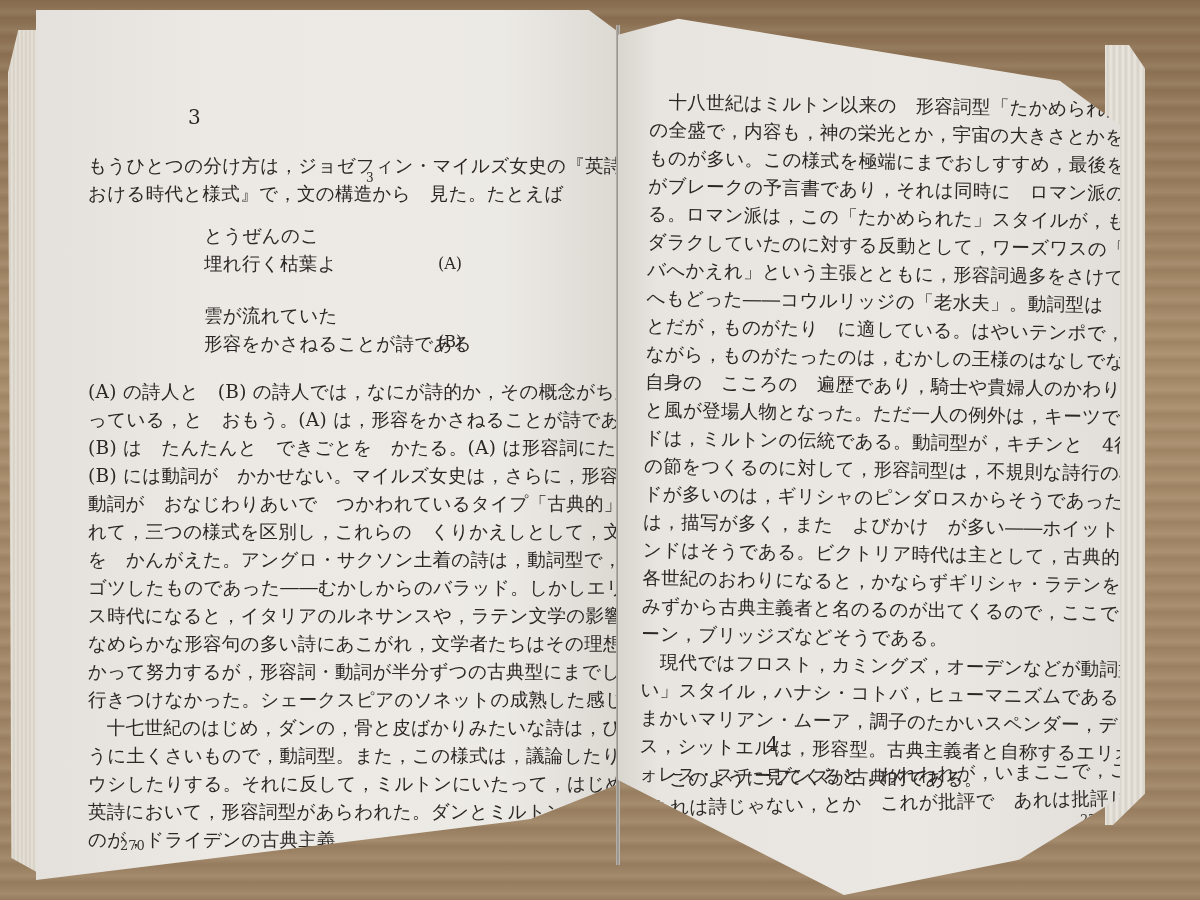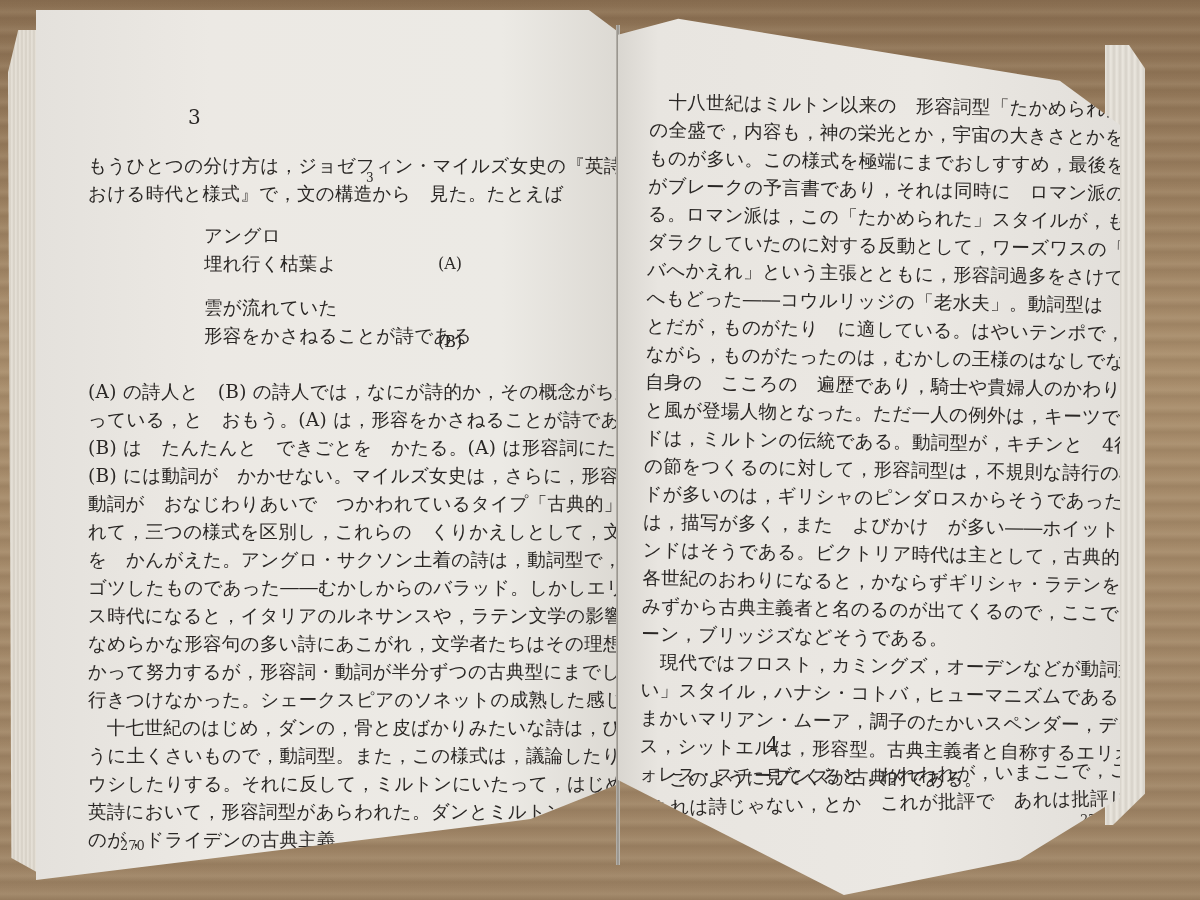--- a/index.html
+++ b/index.html
@@ -64,26 +64,26 @@
   <div class="page page-left">
     <div class="heading" style="left:152px; top:95px;">3</div>
 
     <div class="text" style="left:52px; top:142px;">
       <span class="line">もうひとつの分け方は，ジョゼフィン・マイルズ女史の『英詩に</span>
       <span class="line">おける時代と様式』で，文の構造から　見た。たとえば</span>
     </div>
     <div class="superscript" style="left:330px; top:161px;">3</div>
 
     <div class="text poem" style="left:168px; top:212px;">
-      <span class="line">アングロ</span>
+      <span class="line">とうぜんのこ</span>
       <span class="line">埋れ行く枯葉よ</span>
     </div>
     <div class="marker" style="left:402px; top:244px;">(A)</div>
 
-    <div class="text poem" style="left:168px; top:286px;font-family:Liberation Mono, monospace;">
+    <div class="text poem" style="left:168px; top:292px;">
       <span class="line">雲が流れていた</span>
       <span class="line">形容をかさねることが詩である</span>
     </div>
     <div class="marker" style="left:402px; top:322px;">(B)</div>
 
     <div class="text" style="left:52px; top:368px;">
       <span class="line">(A) の詩人と　(B) の詩人では，なにが詩的か，その概念がちが</span>
       <span class="line">っている，と　おもう。(A) は，形容をかさねることが詩である，</span>
       <span class="line">(B) は　たんたんと　できごとを　かたる。(A) は形容詞にたより，</span>
       <span class="line">(B) には動詞が　かかせない。マイルズ女史は，さらに，形容詞と</span>

